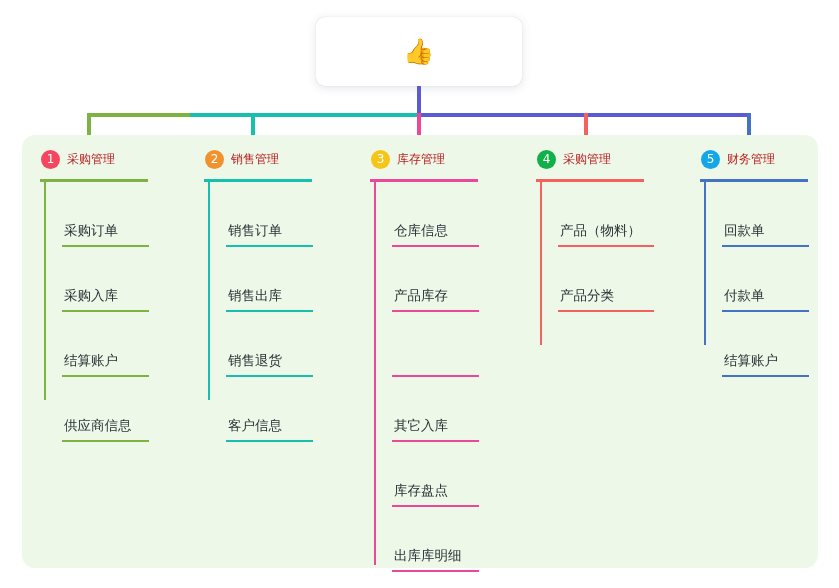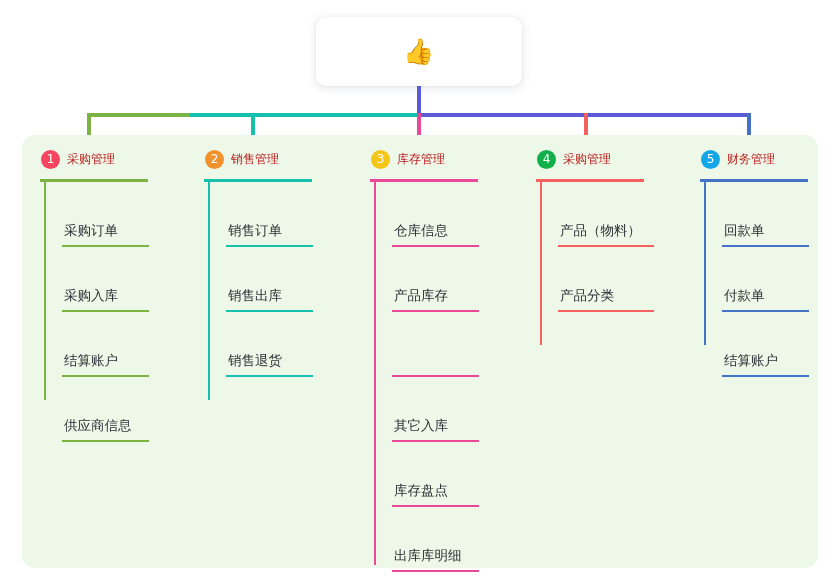--- a/index.html
+++ b/index.html
@@ -150,20 +150,24 @@
         <div class="item-rule" style="background: rgb(23, 191, 173);"></div>
       </div>
       <div class="item">
         <span class="item-label">销售出库</span>
         <div class="item-rule" style="background: rgb(23, 191, 173);"></div>
       </div>
       <div class="item">
         <span class="item-label">销售退货</span>
         <div class="item-rule" style="background: rgb(23, 191, 173);"></div>
       </div>
+      <div class="item">
+        <span class="item-label">客户信息</span>
+        <div class="item-rule" style="background: rgb(23, 191, 173);"></div>
+      </div>
     </div>
   </div>
 
   <div class="col" id="col-3">
     <div class="col-head">
       <span class="badge" style="background: rgb(245, 197, 24);">3</span>
       <span class="col-title">库存管理</span>
     </div>
     <div class="head-rule" style="background: rgb(236, 72, 153);"></div>
     <div class="items">

